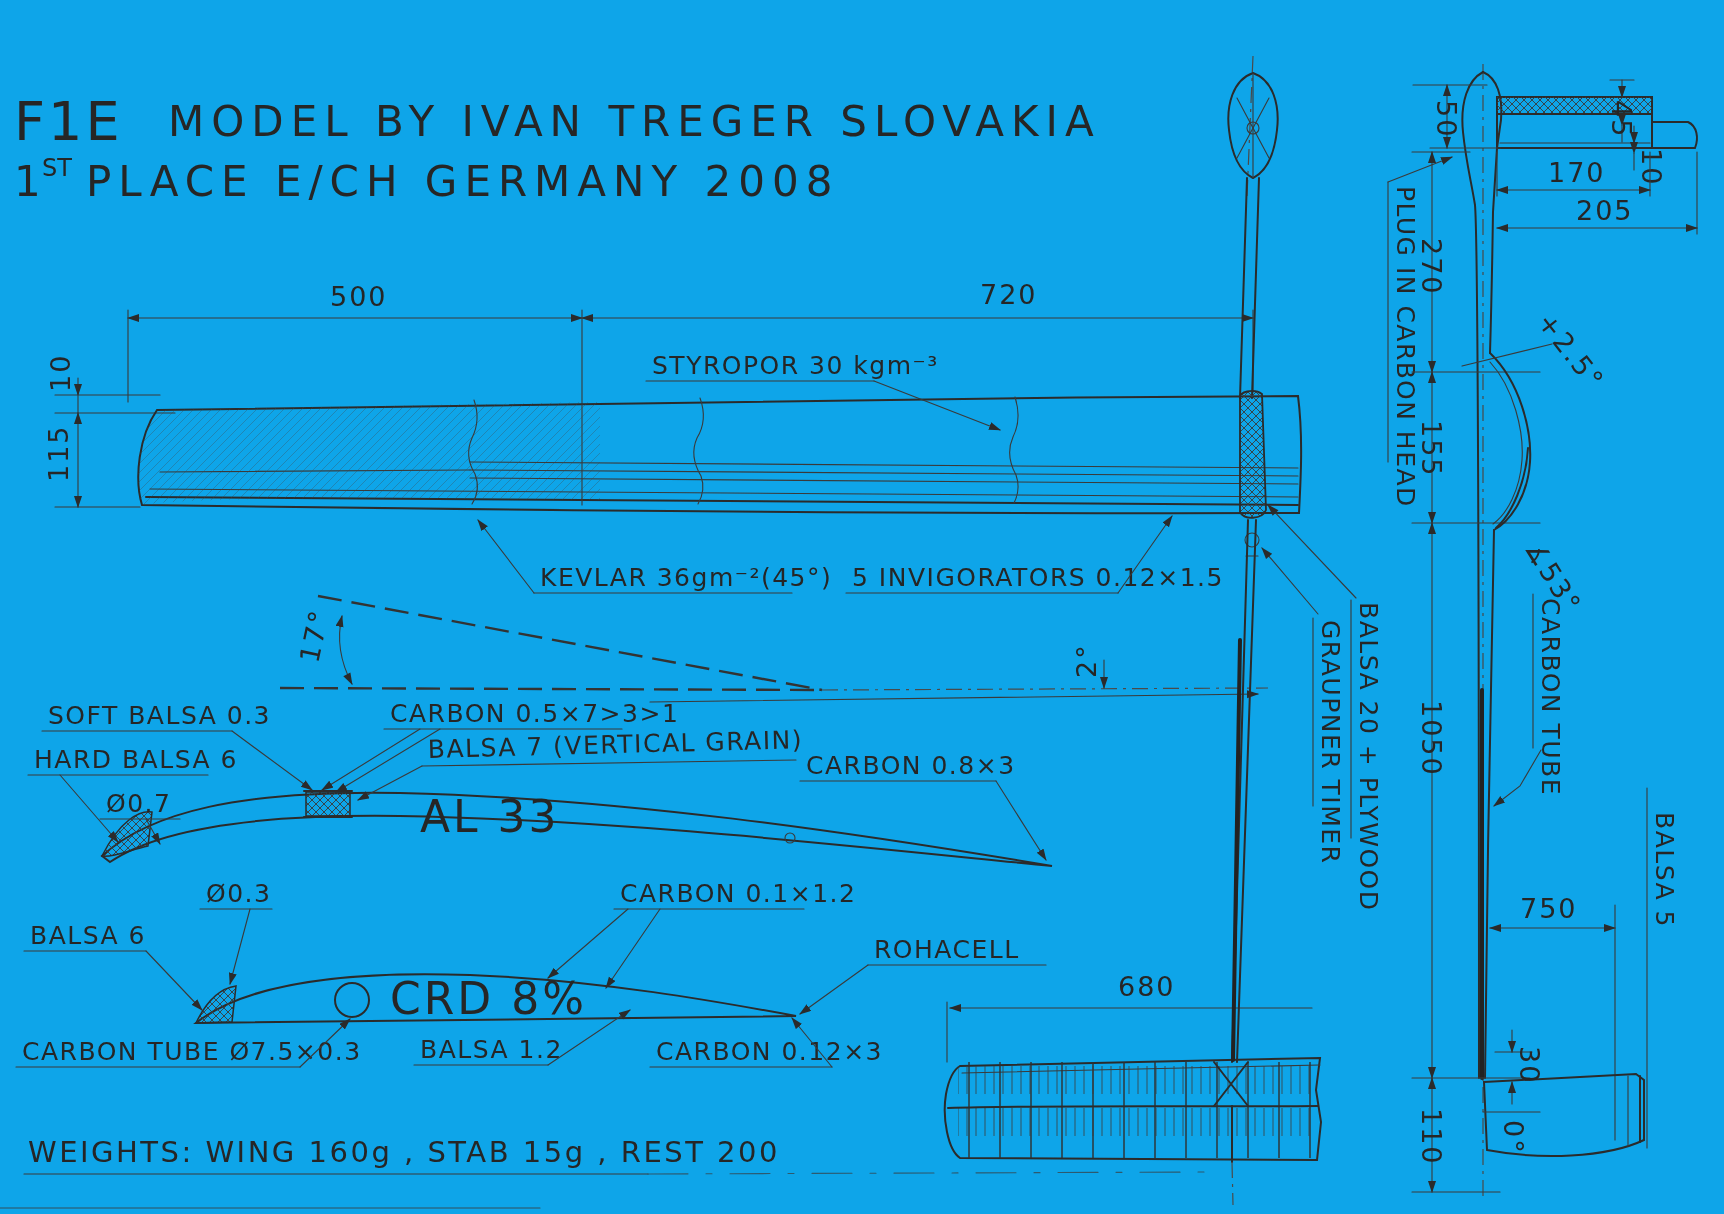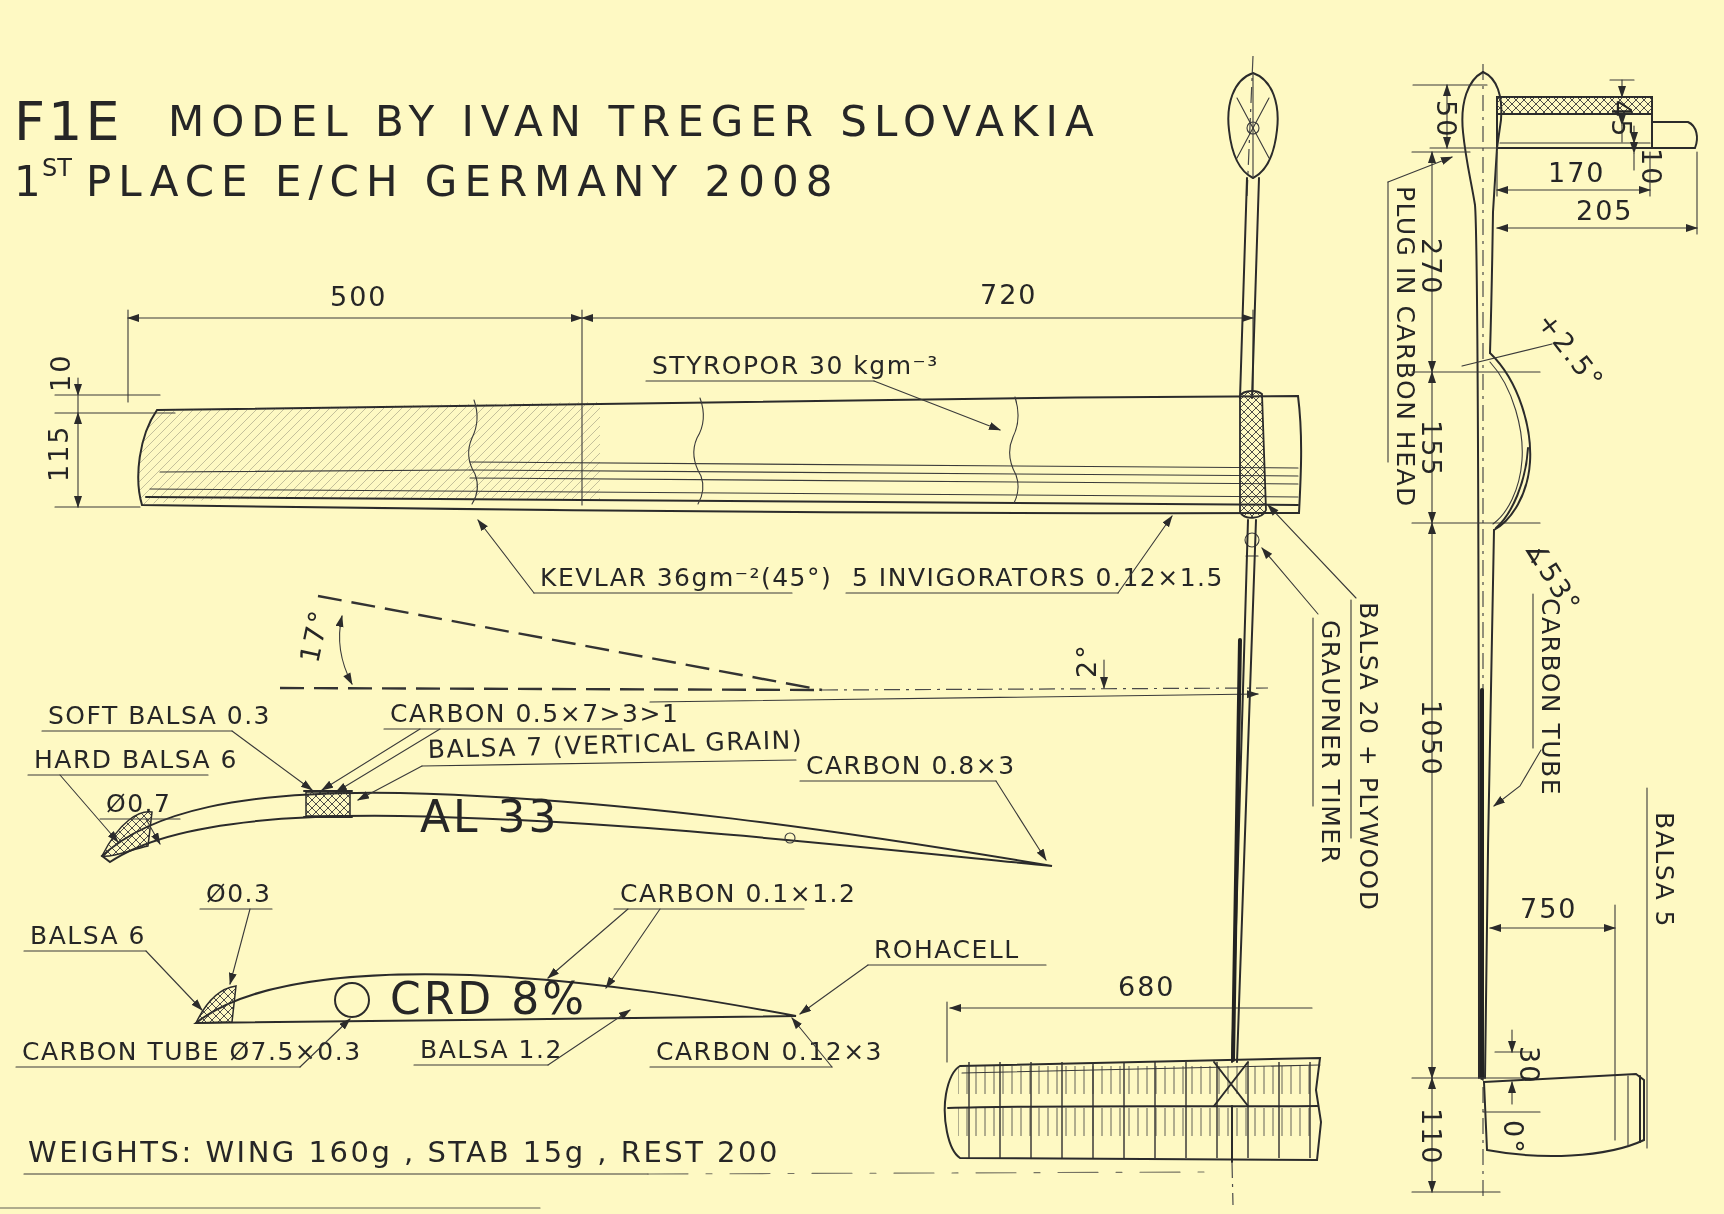--- a/index.html
+++ b/index.html
@@ -1,16 +1,16 @@
 <!DOCTYPE html>
 <html><head>
 <meta charset="utf-8">
 <style>
   html,body{margin:0;padding:0;background:#e8e6e2;}
-  .page{position:relative;width:1724px;height:1214px;background:#fef9c3;overflow:hidden;
+  .page{position:relative;width:1724px;height:1214px;background:#0ea5e9;overflow:hidden;
         font-family:"DejaVu Sans",sans-serif;}
   svg{position:absolute;left:0;top:0;}
   svg text{fill:#262626;font-family:"DejaVu Sans",sans-serif;}
   .ink{stroke:#2b2b2b;fill:none;stroke-width:2;stroke-linecap:round;}
   .ink-thin{stroke:#3a3a3a;fill:none;stroke-width:1.1;stroke-linecap:round;}
   .ink-thick{stroke:#222;fill:none;stroke-width:4;stroke-linecap:round;}
   .ctr{stroke:#4a4a4a;fill:none;stroke-width:1.2;stroke-dasharray:16 6 3 6;}
   .ldash{stroke:#333;fill:none;stroke-width:2.4;stroke-dasharray:24 10;}
   .t-title{font-size:42px;letter-spacing:7px;}
   .t-big{font-size:54px;letter-spacing:3px;}

